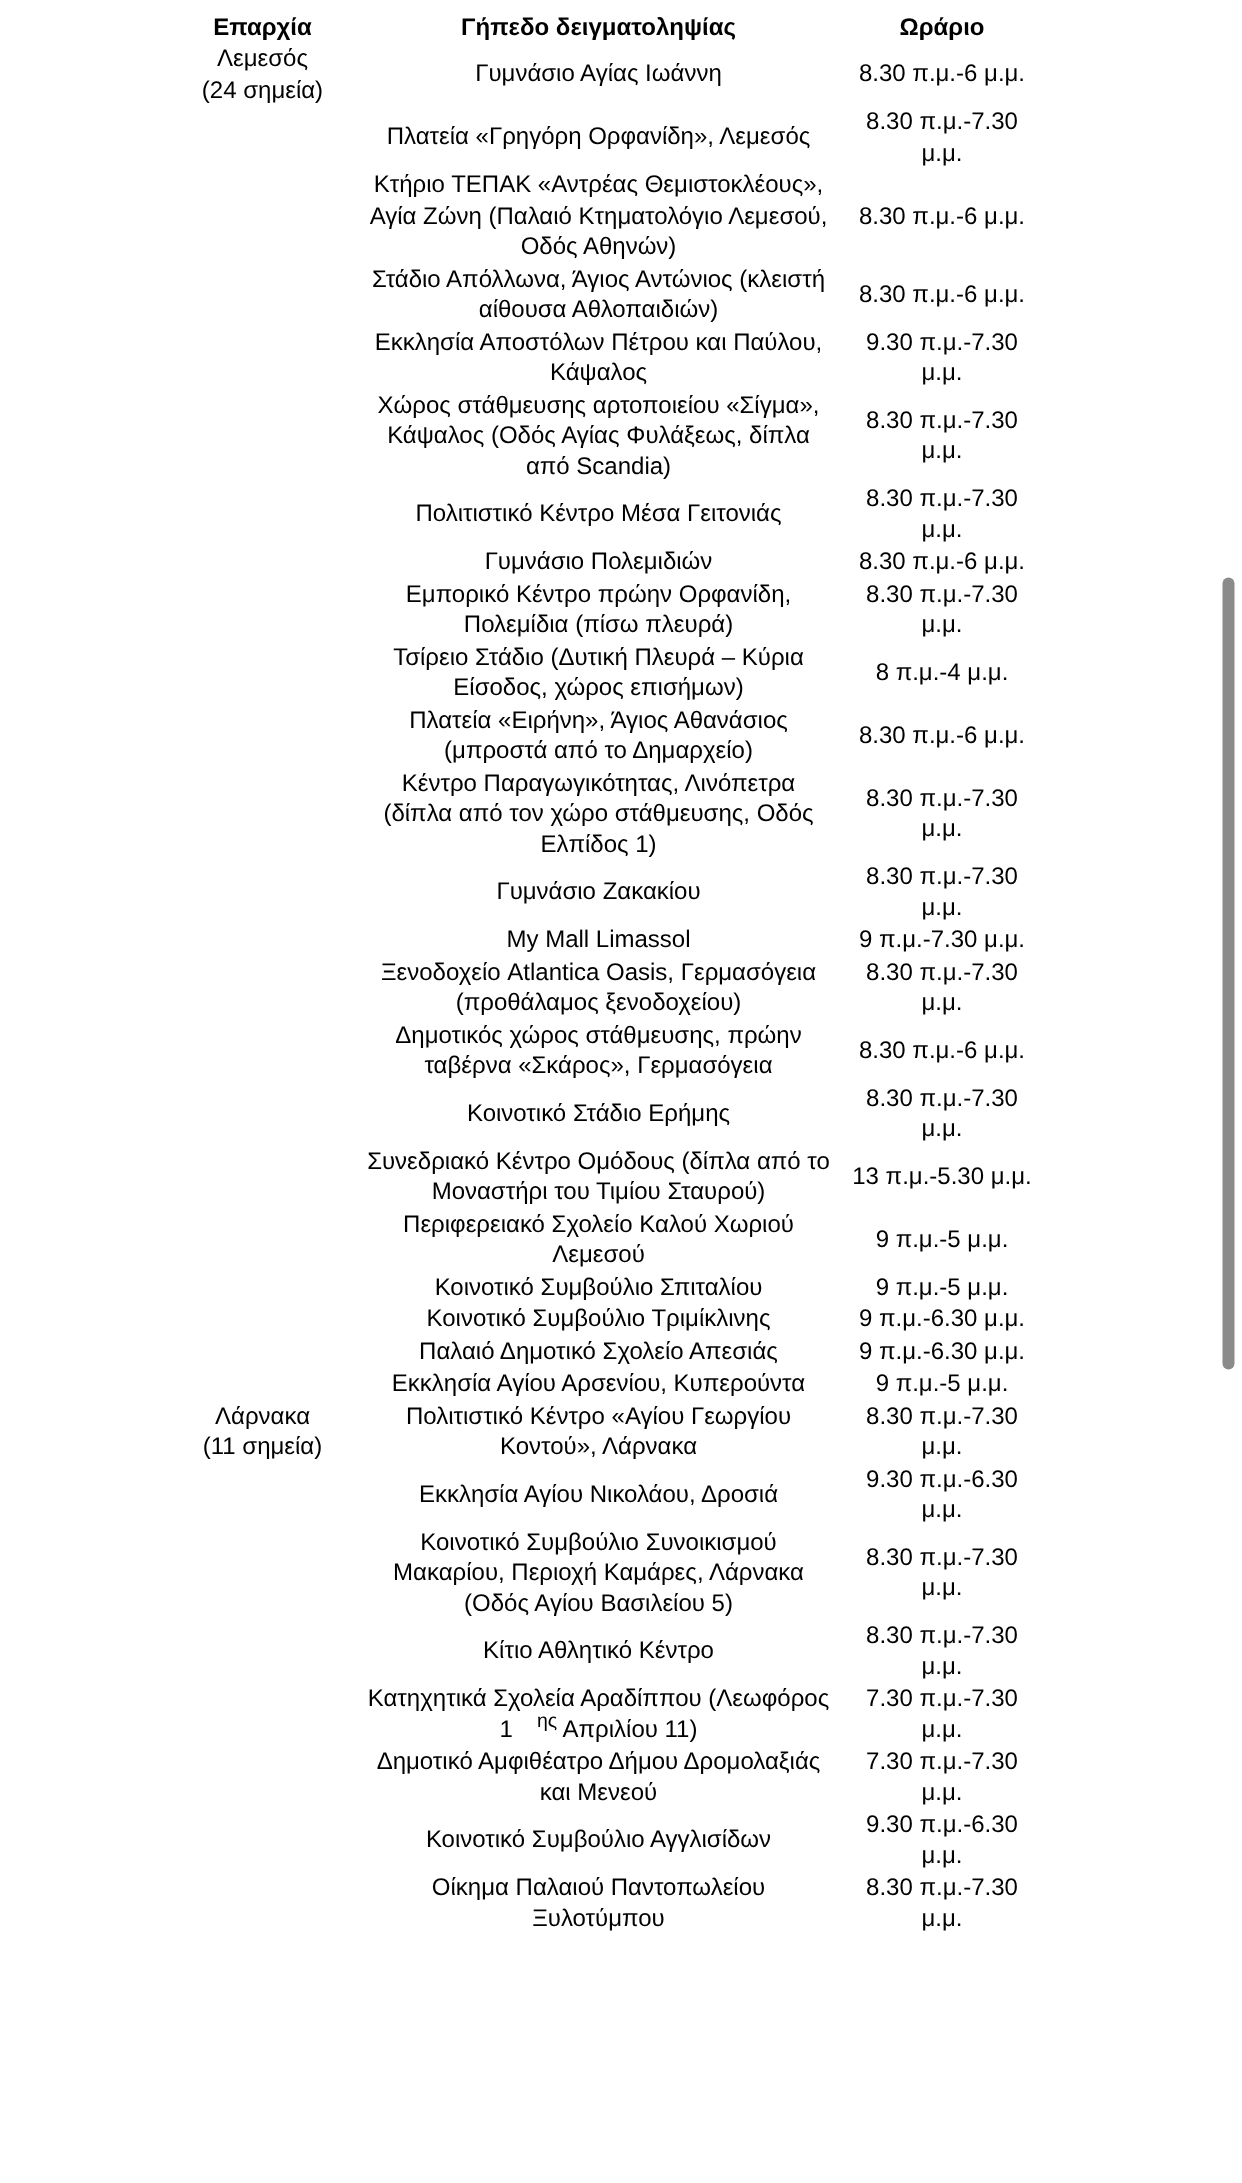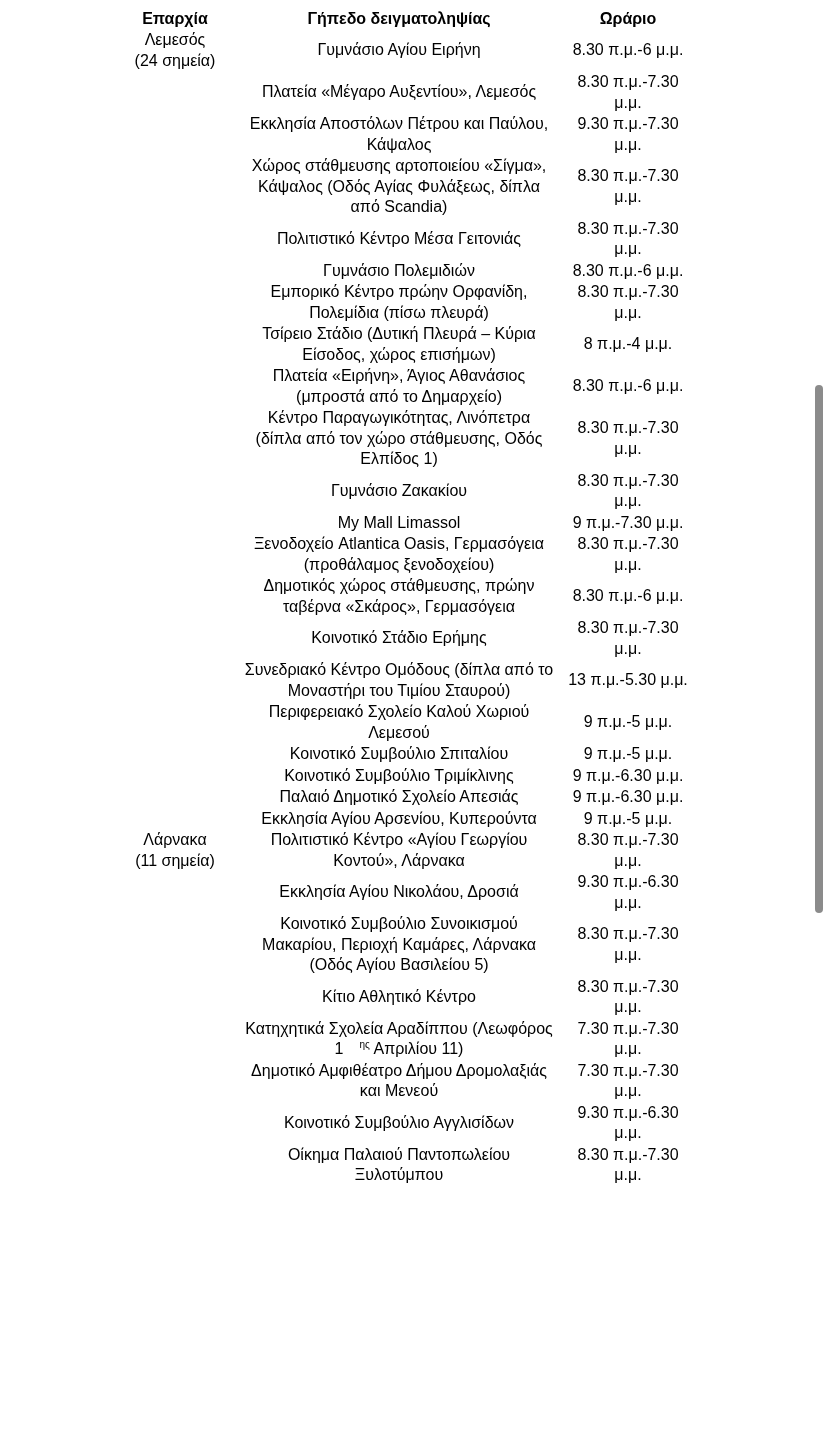--- a/index.html
+++ b/index.html
@@ -33,21 +33,21 @@
     line-height: 20.5px;
     text-align: center;
     vertical-align: middle;
     padding: 0.5px 0;
     white-space: pre-line;
     border: none;
   }
   table.points th { font-weight: bold; }
   td.province { font-weight: normal; }
   td sup {
-    font-size: 10px;
+    font-size: 13px;
     line-height: 0;
     vertical-align: super;
     margin-left: 16px;
   }
   .scrollbar-thumb {
     position: absolute;
     right: 5px;
     top: 377px;
     width: 8px;
     height: 528px;
@@ -69,28 +69,41 @@
       <tr>
         <th>Επαρχία</th>
         <th>Γήπεδο δειγματοληψίας</th>
         <th>Ωράριο</th>
       </tr>
     </thead>
     <tbody id="table-body">
         <tr>
           <td class="province">Λεμεσός
 (24 σημεία)</td>
-          <td>Γυμνάσιο Αγίου Ειρήνη</td>
-          <td>8.30 π.μ.-6 μ.μ.</td>
-        </tr>
-        <tr>
-          <td class="province"></td>
-          <td>Πλατεία «Μέγαρο Αυξεντίου», Λεμεσός</td>
-          <td>8.30 π.μ.-7.30
-μ.μ.</td>
+          <td>Γυμνάσιο Αγίας Ιωάννη</td>
+          <td>8.30 π.μ.-6 μ.μ.</td>
+        </tr>
+        <tr>
+          <td class="province"></td>
+          <td>Πλατεία «Γρηγόρη Ορφανίδη», Λεμεσός</td>
+          <td>8.30 π.μ.-7.30
+μ.μ.</td>
+        </tr>
+        <tr>
+          <td class="province"></td>
+          <td>Κτήριο ΤΕΠΑΚ «Αντρέας Θεμιστοκλέους»,
+Αγία Ζώνη (Παλαιό Κτηματολόγιο Λεμεσού,
+Οδός Αθηνών)</td>
+          <td>8.30 π.μ.-6 μ.μ.</td>
+        </tr>
+        <tr>
+          <td class="province"></td>
+          <td>Στάδιο Απόλλωνα, Άγιος Αντώνιος (κλειστή
+αίθουσα Αθλοπαιδιών)</td>
+          <td>8.30 π.μ.-6 μ.μ.</td>
         </tr>
         <tr>
           <td class="province"></td>
           <td>Εκκλησία Αποστόλων Πέτρου και Παύλου,
 Κάψαλος</td>
           <td>9.30 π.μ.-7.30
 μ.μ.</td>
         </tr>
         <tr>
           <td class="province"></td>

